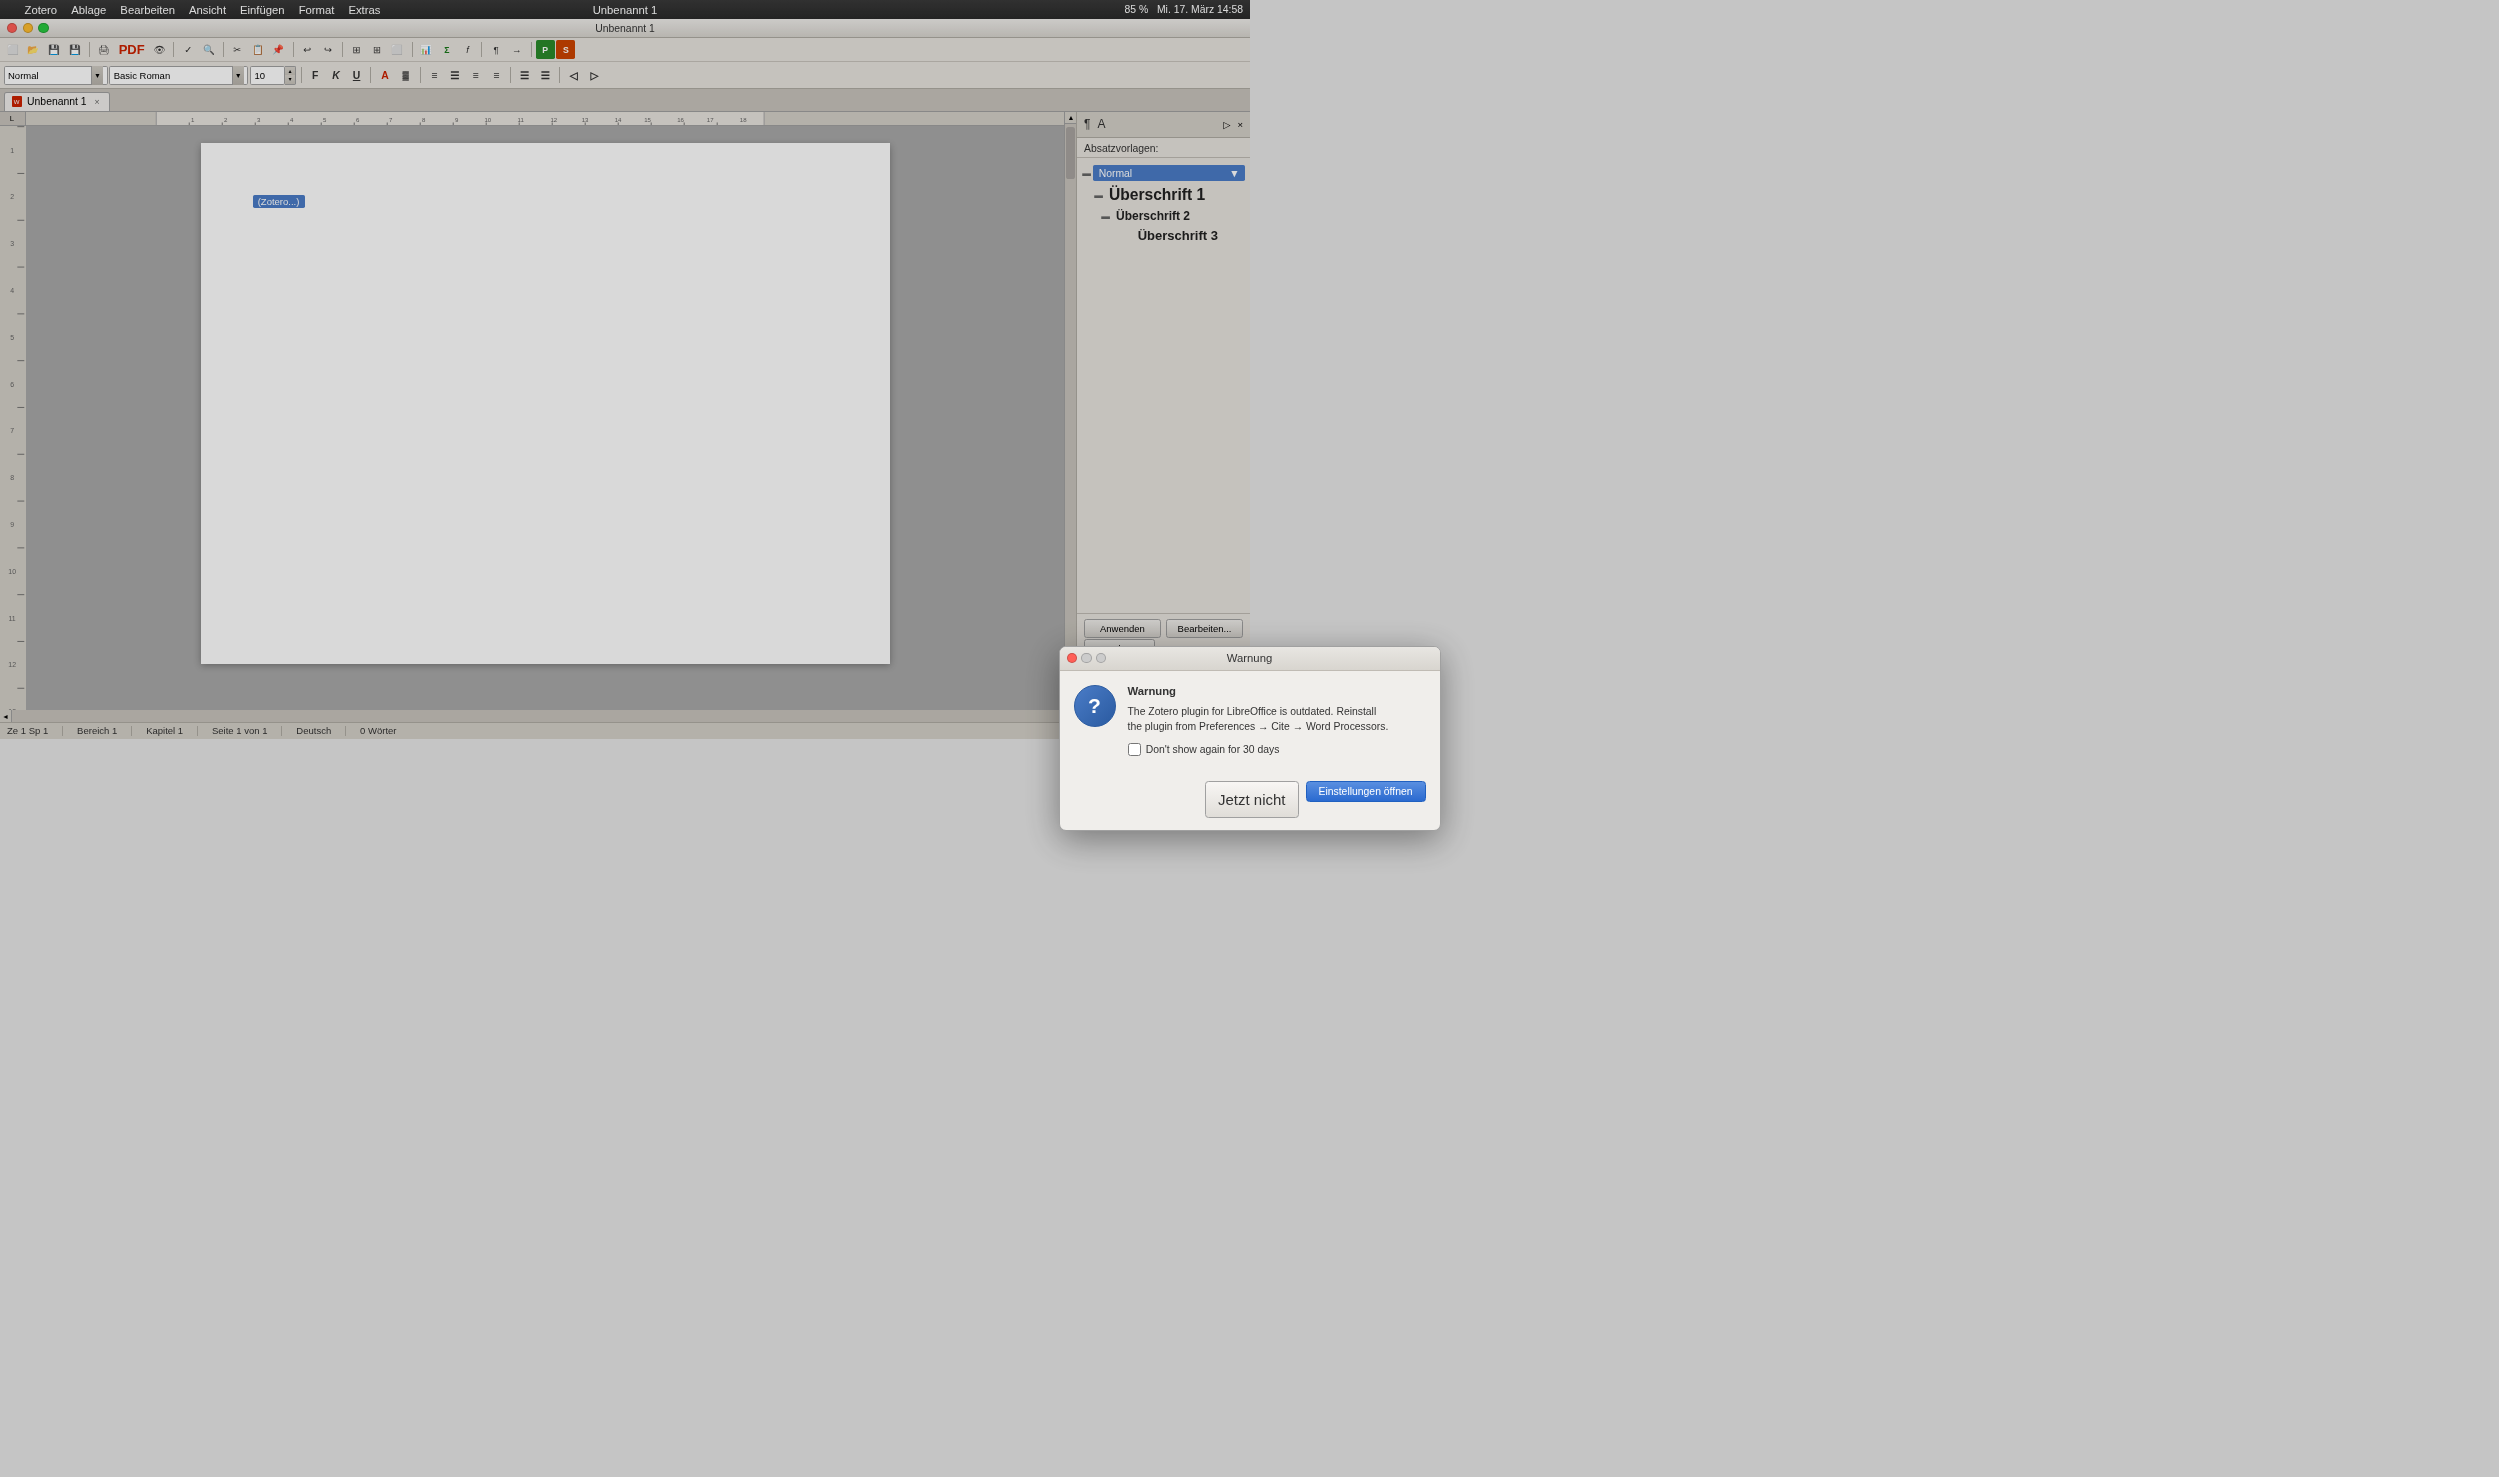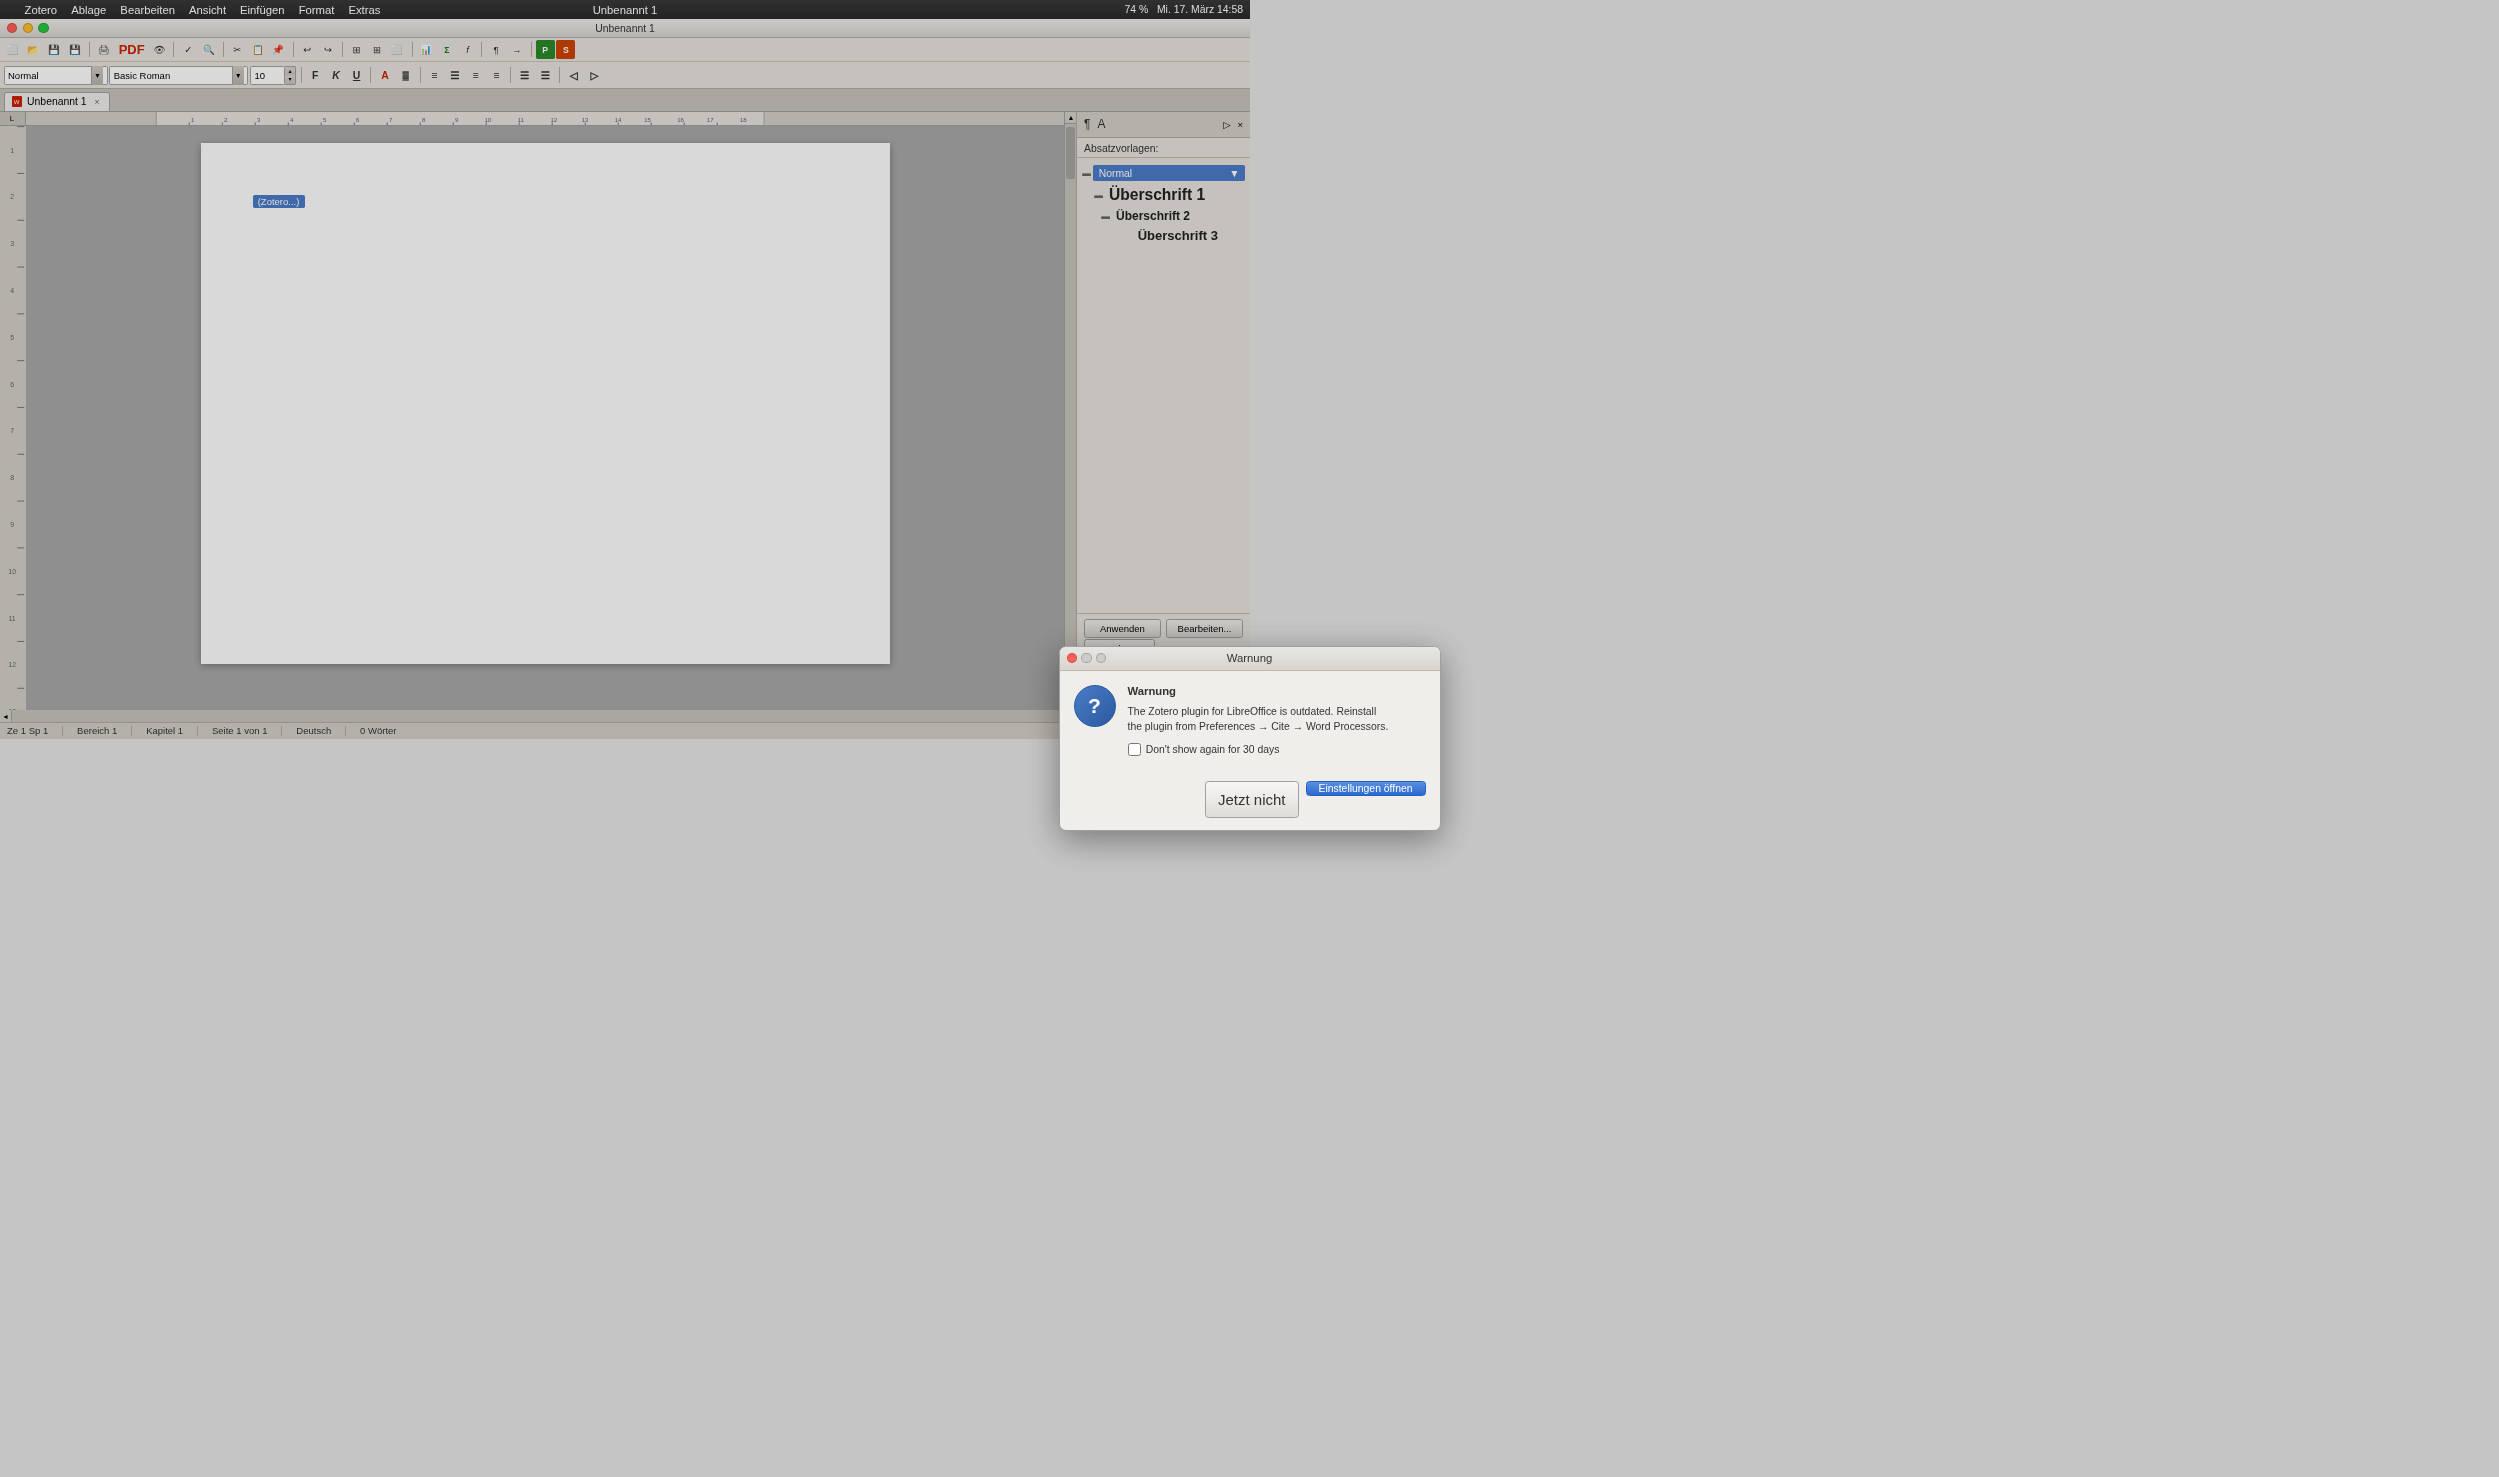--- a/index.html
+++ b/index.html
@@ -530,21 +530,21 @@
       height: 37px;
       padding: 0 12px;
       background: linear-gradient(to bottom, #f8f6f4, #e0ddd8);
       border: 0.9px solid #a0a0a0;
       border-radius: 3.5px;
       font-size: 15px;
       cursor: pointer;
       color: #333;
     }
     .btn-primary {
-      height: 15px;
+      height: 21px;
       padding: 0 12px;
       background: linear-gradient(to bottom, #5a8fe0, #2a6ad0);
       border: 0.9px solid #2060c0;
       border-radius: 3.5px;
       font-size: 10.4px;
       cursor: pointer;
       color: white;
     }
 
     .right-panel-top {
@@ -563,21 +563,21 @@
     <span>Zotero</span>
     <span>Ablage</span>
     <span>Bearbeiten</span>
     <span>Ansicht</span>
     <span>Einfügen</span>
     <span>Format</span>
     <span>Extras</span>
   </div>
   <div class="menubar-title">Unbenannt 1</div>
   <div class="menubar-right">
-    <span>74 %</span>
+    <span>85 %</span>
     <span>Mi. 17. März  14:58</span>
   </div>
 </div>
 
 <div class="lo-window">
 
   <div class="titlebar">
     <div class="traffic-lights">
       <div class="traffic-light tl-close"></div>
       <div class="traffic-light tl-min"></div>

